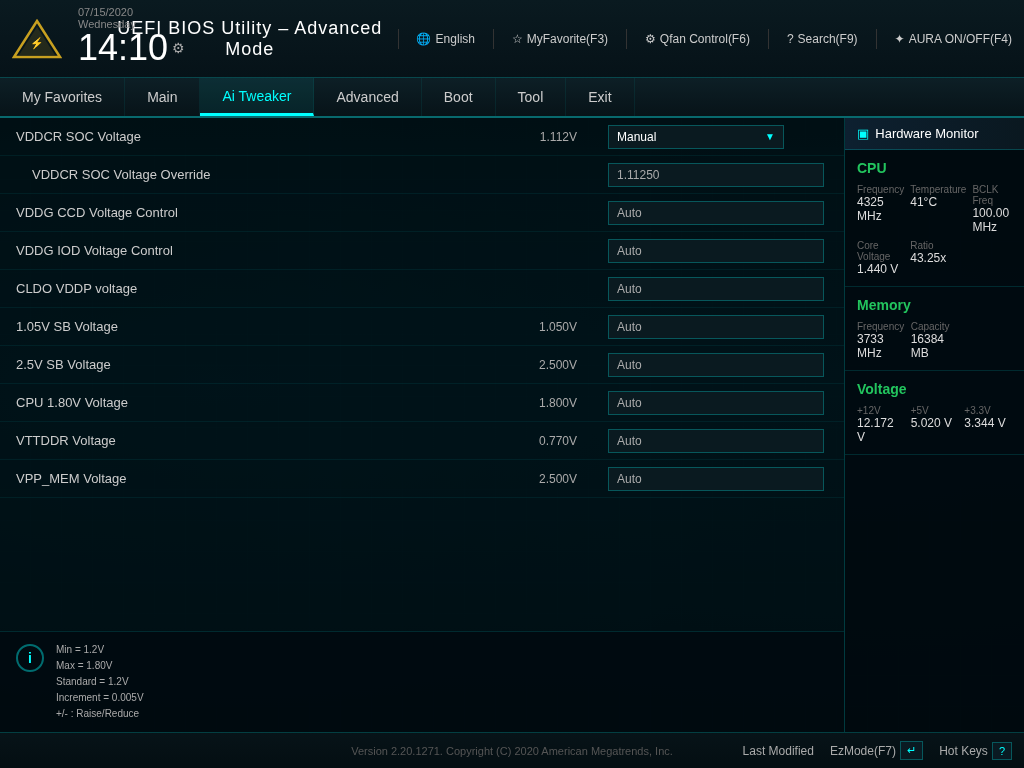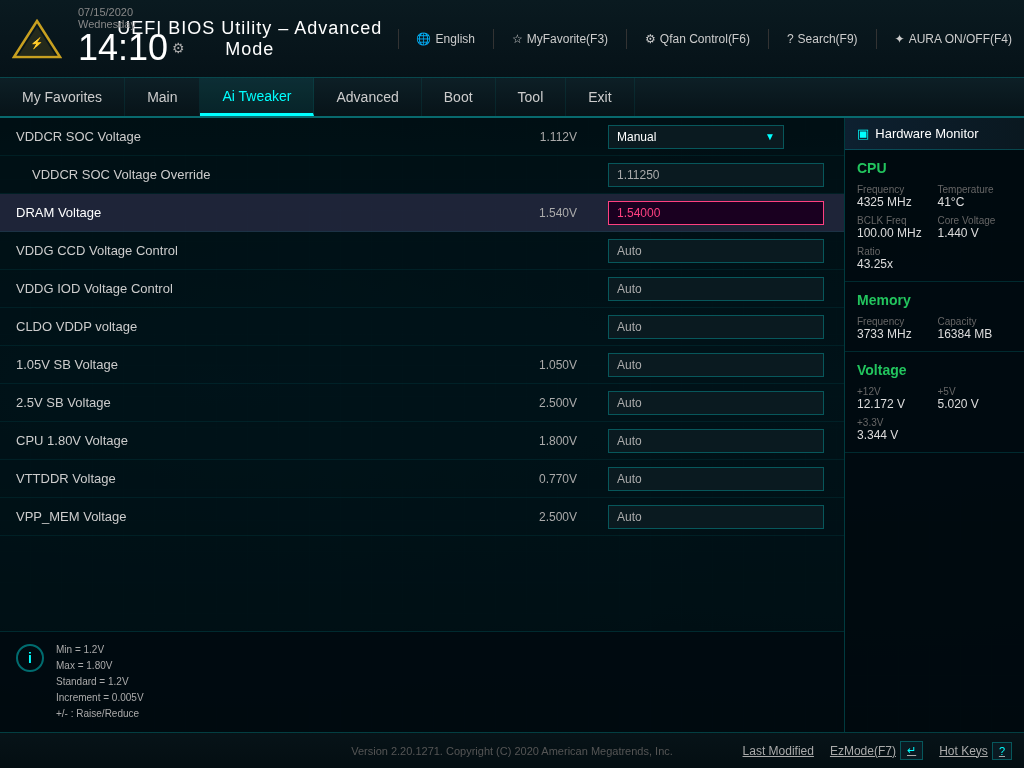--- a/index.html
+++ b/index.html
@@ -255,21 +255,21 @@
       border-bottom: 1px solid #0ff2;
     }
     .hw-section-title {
       color: #22c55e;
       font-size: 14px;
       font-weight: 600;
       margin-bottom: 8px;
     }
     .hw-grid {
       display: grid;
-      grid-template-columns: 1fr 1fr;
+      grid-template-columns: 1fr 1fr 1fr;
       gap: 6px;
     }
     .hw-item { }
     .hw-item-label {
       color: #666;
       font-size: 10px;
     }
     .hw-item-value {
       color: #ddd;
       font-size: 12px;
@@ -300,21 +300,20 @@
       gap: 16px;
       align-items: center;
     }
     .footer-btn {
       color: #aaa;
       font-size: 12px;
       cursor: pointer;
       display: flex;
       align-items: center;
       gap: 4px;
-      text-decoration: underline;
     }
     .footer-btn-box {
       background: #0a1a22;
       border: 1px solid #0ff4;
       color: #0ff;
       padding: 2px 6px;
       font-size: 11px;
     }
   </style>
 </head>
@@ -402,27 +401,20 @@
       </div>
 
       <div class="setting-row">
         <div class="setting-label" style="padding-left:16px;">VDDCR SOC Voltage Override</div>
         <div class="setting-value"></div>
         <div class="setting-control">
           <div class="text-control">1.11250</div>
         </div>
       </div>
 
-      <div class="setting-row selected">
-        <div class="setting-label" style="color:#fff;">DRAM Voltage</div>
-        <div class="setting-value">1.540V</div>
-        <div class="setting-control">
-          <div class="text-control active-edit">1.54000</div>
-        </div>
-      </div>
 
       <div class="setting-row">
         <div class="setting-label">VDDG CCD Voltage Control</div>
         <div class="setting-value"></div>
         <div class="setting-control">
           <div class="text-control">Auto</div>
         </div>
       </div>
 
       <div class="setting-row">

